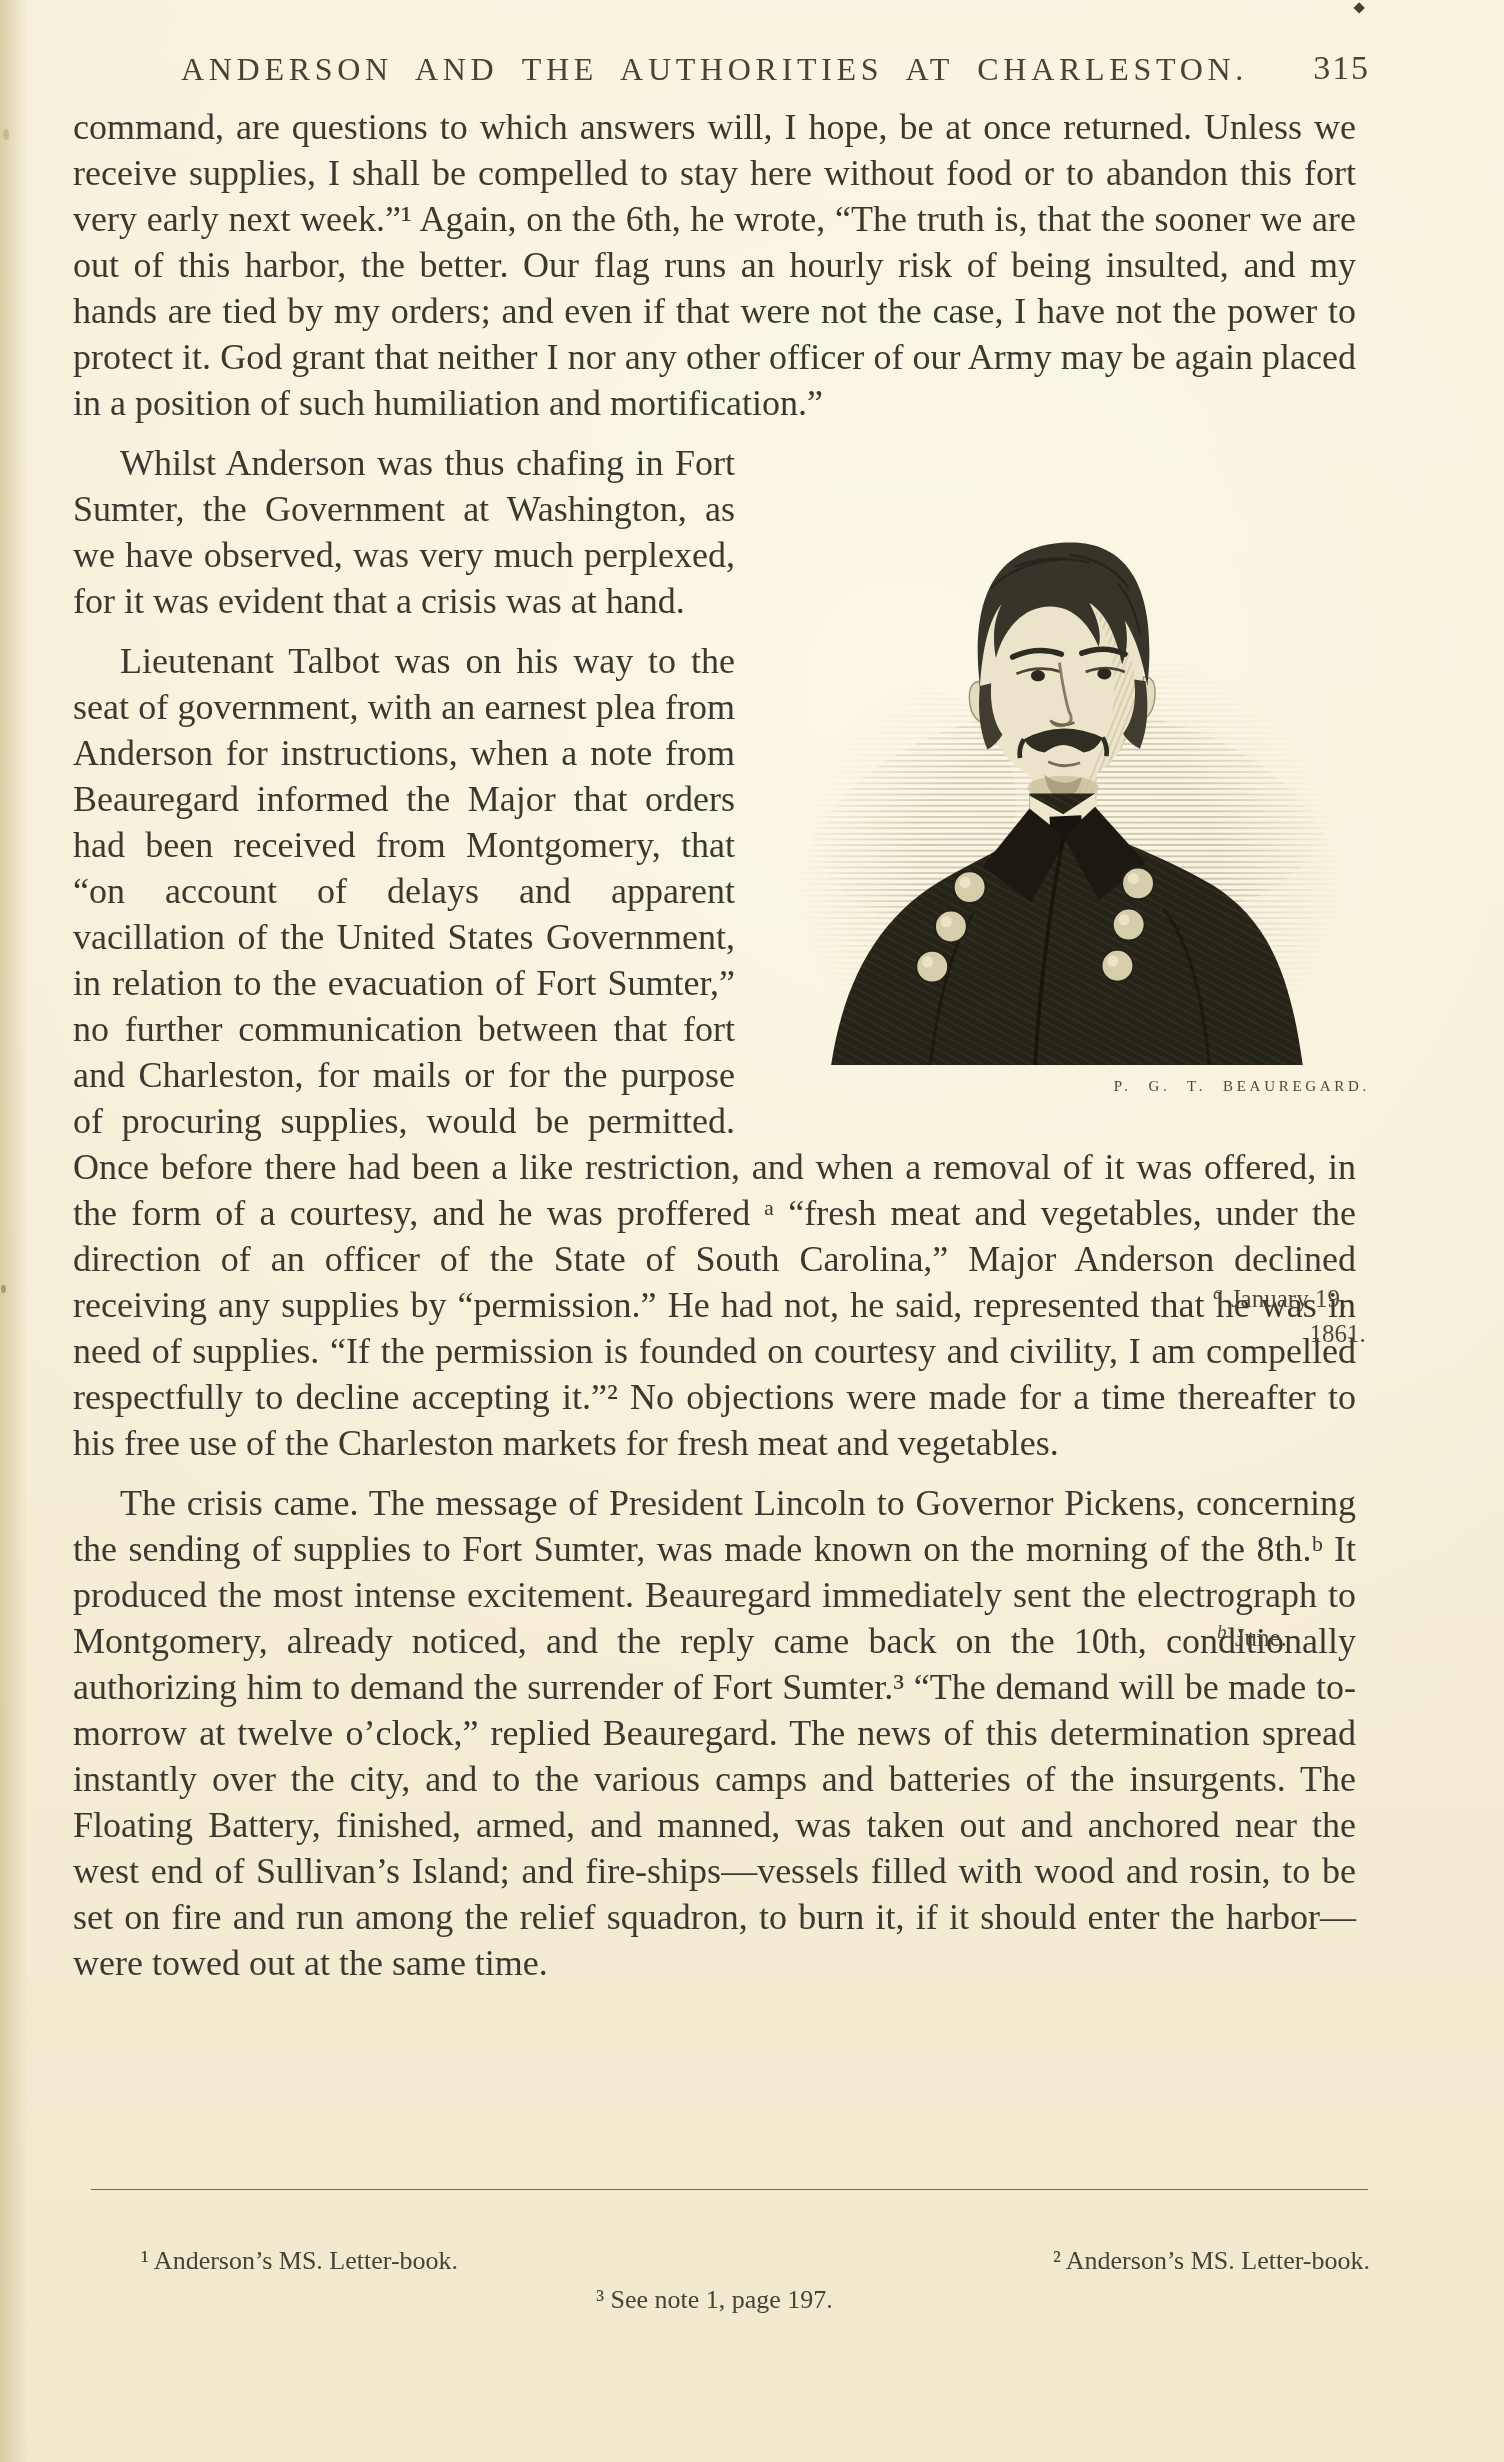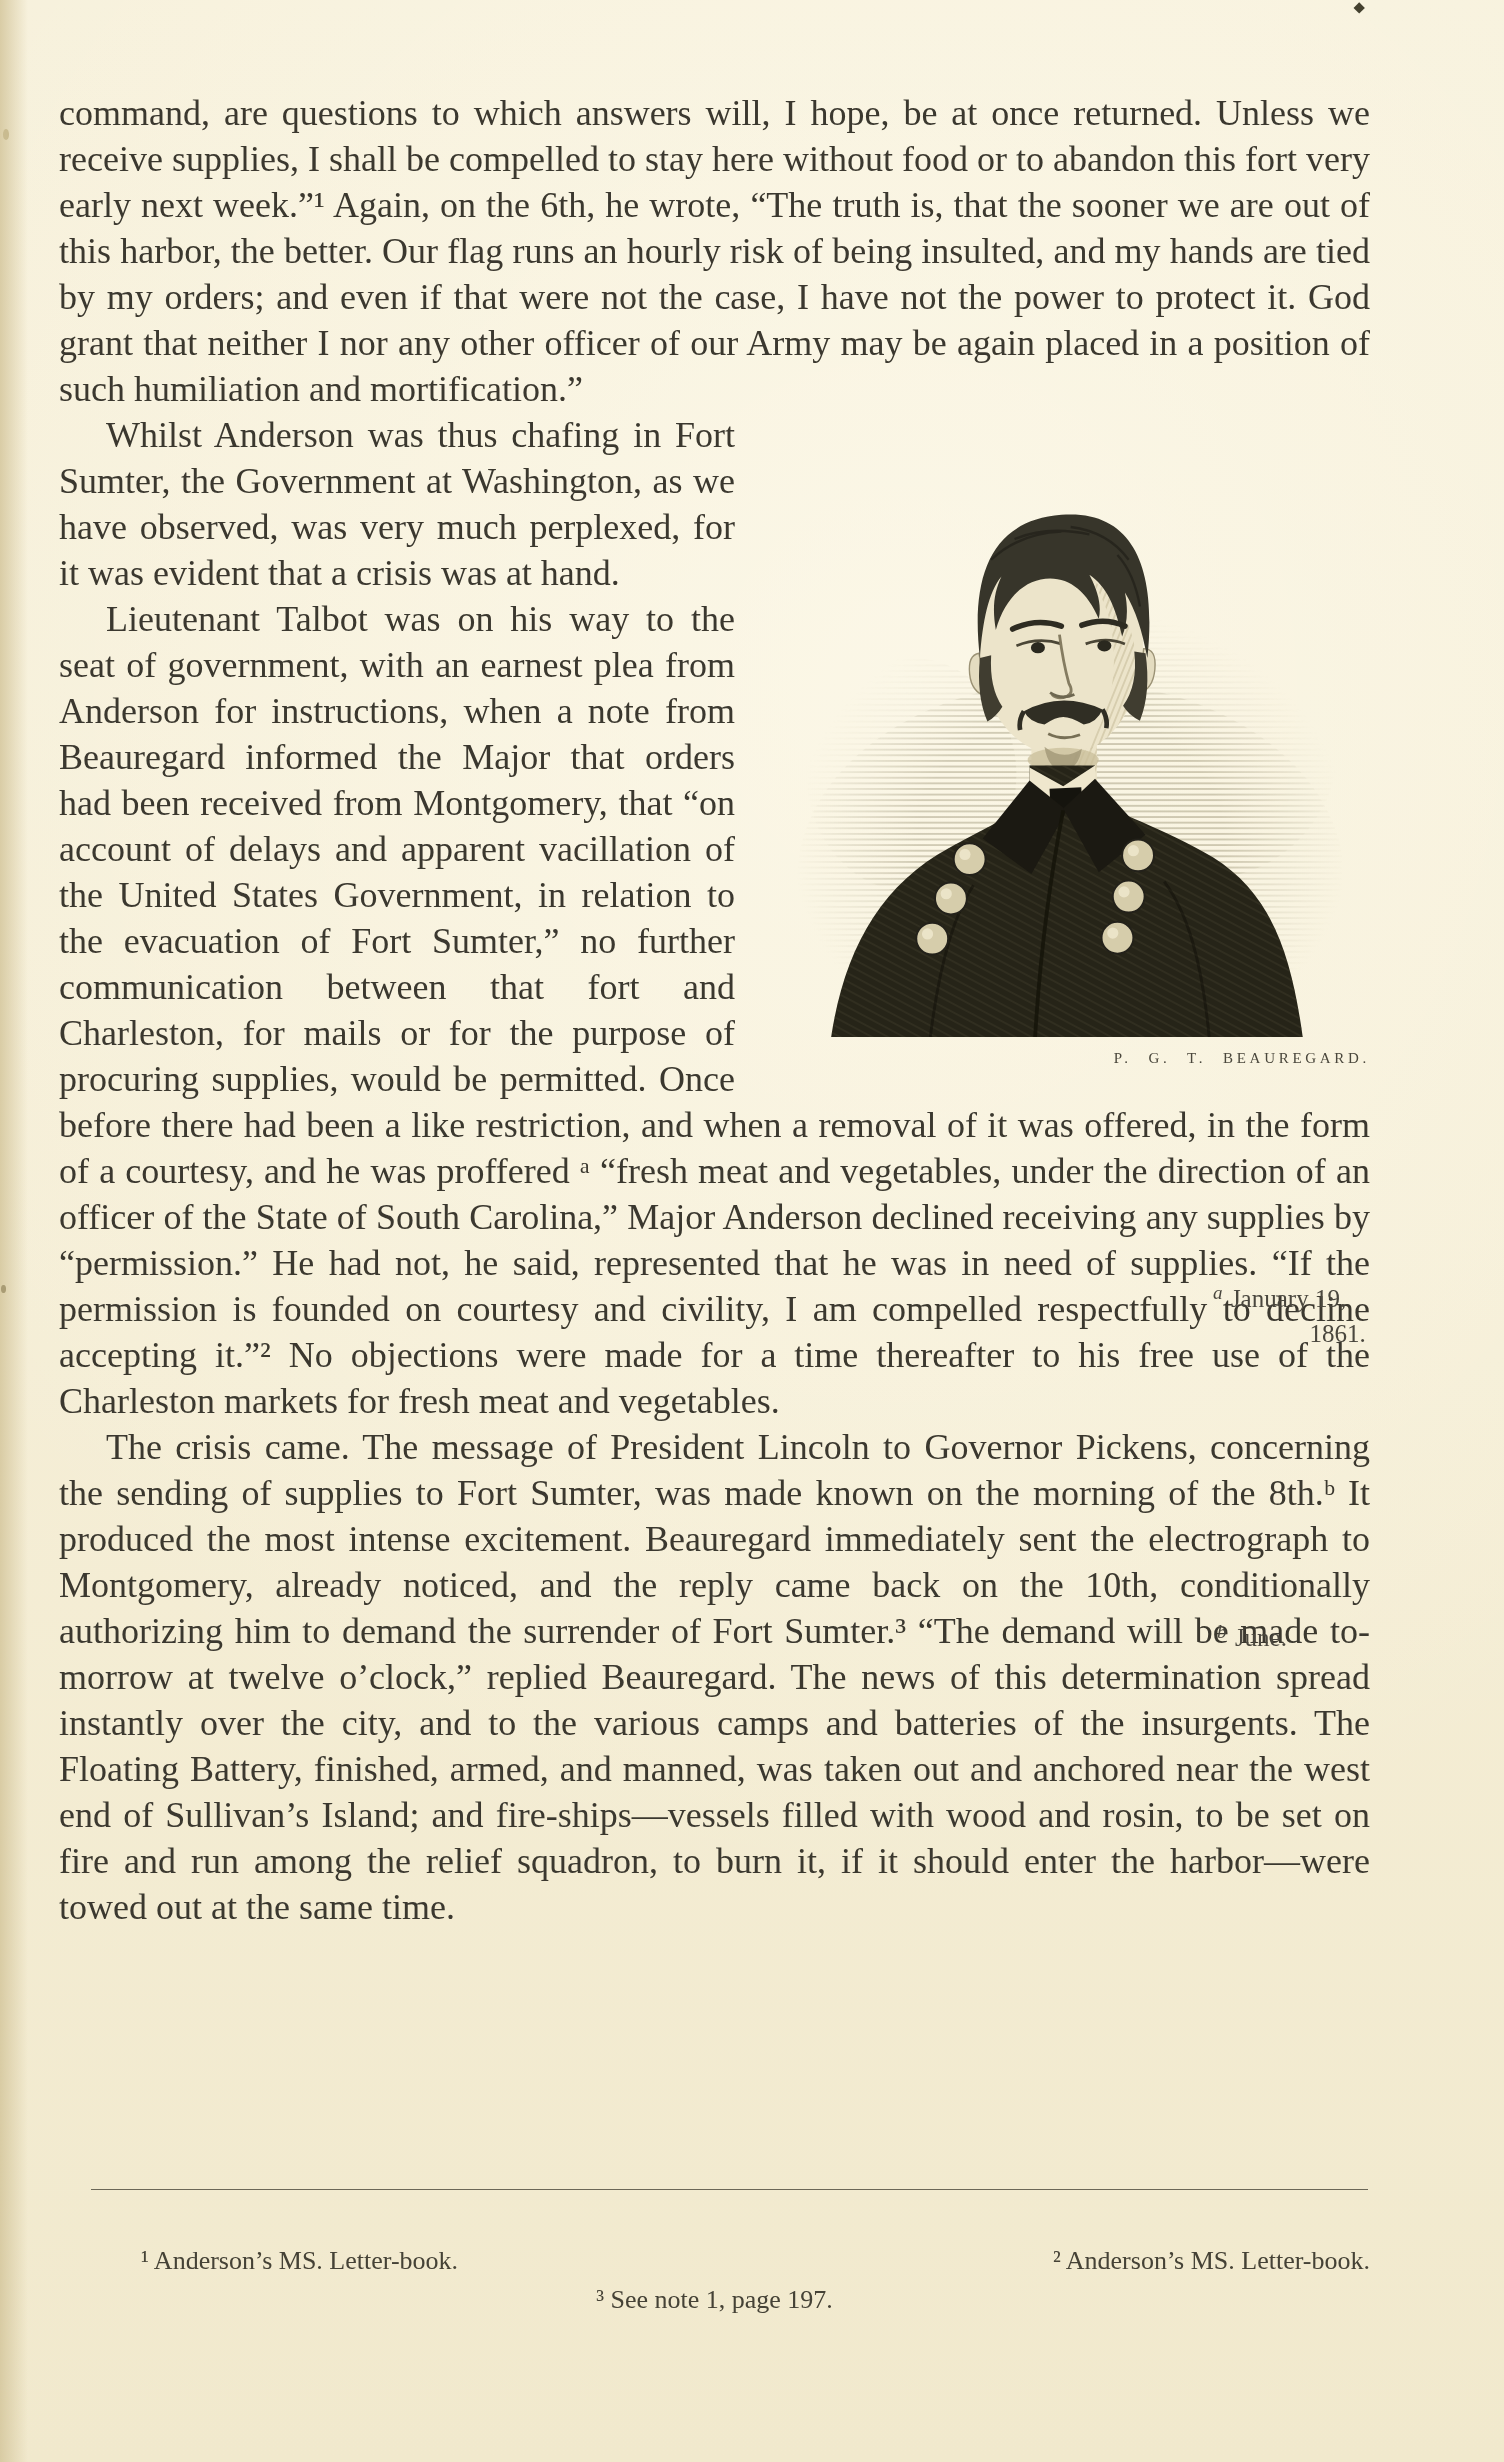--- a/index.html
+++ b/index.html
@@ -26,21 +26,21 @@
 
   .header-row {
     position:absolute; top:51px; left:59px; width:1311px;
     text-align:center; font-size:32px; letter-spacing:4.7px; word-spacing:11.2px;
     color:#474436; white-space:nowrap;
   }
   .pagenum { position:absolute; right:0; top:-1.9px; font-size:34px; letter-spacing:1.9px; }
 
   main.body-col { position:absolute; left:59px; top:90px; width:1311px; }
   main.body-col p {
-    margin:0; text-align:justify; font-size:36px; line-height:46px; color:#3b382f;
+    margin:14px; text-align:justify; font-size:36px; line-height:46px; color:#3b382f;
   }
   main.body-col p.ind { text-indent:47px; }
 
   figure.portrait { float:right; width:609px; margin:26px 0 13px 26px; padding:0; }
   .engraving { display:block; margin:0 auto; }
   figcaption {
     text-align:right; margin-top:13px; font-size:15px;
     letter-spacing:3.7px; word-spacing:9.4px; color:#4a473c;
   }
 
@@ -61,20 +61,24 @@
 </head>
 <body>
 
 <div class="page">
 
   <div class="edge-shade"></div>
   <div class="mark-diamond"></div>
   <div class="speck-a"></div>
   <div class="speck-b"></div>
 
+  <div class="header-row">
+    <span>ANDERSON AND THE AUTHORITIES AT CHARLESTON.</span>
+    <span class="pagenum">315</span>
+  </div>
 
   <main class="body-col">
 
     <p class="cont">command, are questions to which answers will, I hope, be at once returned. Unless we receive supplies, I shall be compelled to stay here without food or to abandon this fort very early next week.”¹ Again, on the 6th, he wrote, “The truth is, that the sooner we are out of this harbor, the better. Our flag runs an hourly risk of being insulted, and my hands are tied by my orders; and even if that were not the case, I have not the power to protect it. God grant that neither I nor any other officer of our Army may be again placed in a position of such humiliation and mortification.”</p>
 
     <figure class="portrait">
       <svg class="engraving" width="552" height="599" viewBox="0 0 590 640" xmlns="http://www.w3.org/2000/svg">
         <defs>
           <pattern id="hl" width="9" height="6" patternUnits="userSpaceOnUse">
             <path d="M0 3 H9" stroke="#8d8466" stroke-width="1.2"></path>

